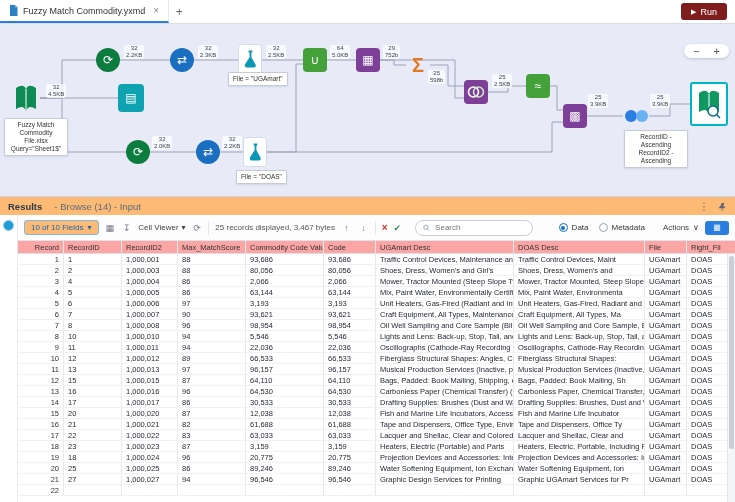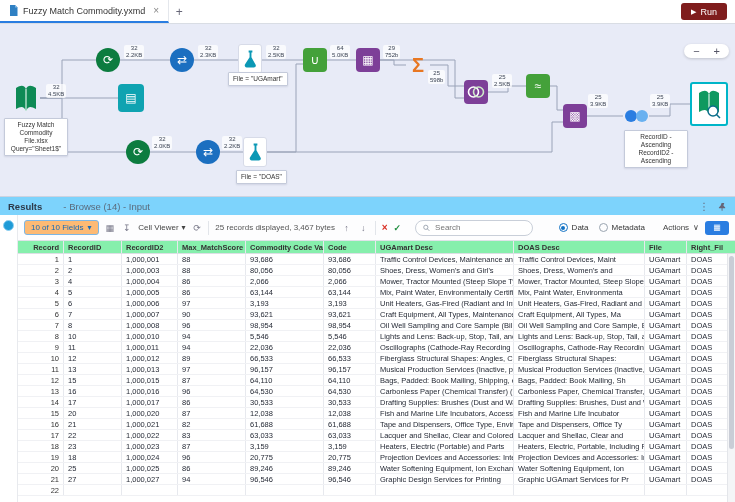--- a/index.html
+++ b/index.html
@@ -30,23 +30,23 @@
   .sigmanode{color:#e87722;font-weight:bold;font-size:20px}
   .sel-box{background:#fff;border:2px solid #00b5c8;border-radius:3px}
   .node .glyph{font-size:12px;line-height:1}
   .wlabel{position:absolute;font-size:6px;line-height:7px;color:#3c4454;text-align:center;background:rgba(255,255,255,.72);border-radius:2px;padding:0 2px}
   .wlabel span{display:block}
   .ann{position:absolute;background:#fff;border:1px solid #c4cada;border-radius:1px;box-shadow:0 1px 2px rgba(40,50,90,.12);font-size:6.5px;line-height:8px;color:#333;padding:2px 4px;white-space:pre-line;text-align:center}
   .zoomctl{position:absolute;right:6px;top:20px;background:#fff;border-radius:8px;box-shadow:0 1px 3px rgba(0,0,0,.18);display:flex;gap:14px;padding:1px 9px;font-size:11px;color:#556}
   .zoomctl span{cursor:default}
 
   
-  .results-header{height:18px;display:flex;align-items:center;padding:0 8px;font-size:9.5px;background:#7dd3fc}
+  .results-header{height:18px;display:flex;align-items:center;padding:0 8px;font-size:9.5px;background:#fdba74}
   .rh-bold{font-weight:bold;color:#2d3a4a}
-  .rh-rest{color:#5a6b7d;margin-left:21px}
+  .rh-rest{color:#5a6b7d;margin-left:12px}
   .rh-icons{margin-left:auto;display:flex;align-items:center;gap:9px;color:#667;font-size:10px}
   .results-body{display:flex;height:287px}
   .anchor-strip{width:18px;background:#fff;border-right:1px solid #e8eaee;display:flex;justify-content:center;padding-top:5px}
   .anchor-dot{width:11px;height:11px;border-radius:50%;background:#1f9bd7;border:1px solid #8fd0f2}
   .grid-col{flex:1;display:flex;flex-direction:column;min-width:0}
 
   .toolbar{height:26px;display:flex;align-items:center;gap:6px;padding:0 6px;background:#fdfdfe;border-bottom:1px solid #e0e3e9;font-size:8px;color:#555;white-space:nowrap}
   .fields-pill{display:flex;align-items:flex-end;gap:4px;border:1px solid #7db6e3;background:#fdba74;color:#1769b5;border-radius:3px;padding:2px 6px}
   .tb-icon{font-size:9px;color:#778;width:12px;text-align:center}
   .sep{width:1px;height:14px;background:#e2e5ea}
@@ -56,21 +56,21 @@
   .search{display:flex;align-items:center;gap:5px;border:1px solid #c9cfd9;border-radius:9px;height:16px;padding:0 7px;width:128px;background:#fff;margin-left:8px}
   .search input{border:none;outline:none;width:100%;font-size:8px;font-family:"Liberation Sans",sans-serif;color:#333;background:transparent}
   .radio{width:9px;height:9px;border-radius:50%;border:1px solid #9aa4b0;display:inline-block;position:relative;flex:none}
   .radio.on{border-color:#1272c4}
   .radio.on::after{content:"";position:absolute;inset:1.5px;background:#1272c4;border-radius:50%}
   .radio-group{display:flex;align-items:center;gap:4px;margin-left:20px;color:#333}
   .actions{display:flex;align-items:center;gap:4px;margin-left:12px;color:#444}
   .blue-pill{margin-left:auto;background:#2a7de1;border-radius:3px;min-width:24px;height:14px;color:#fff;display:flex;align-items:center;justify-content:center;font-size:8px}
 
   .table{flex:1;position:relative;overflow:hidden;font-size:7.5px}
-  .thead{display:flex;height:13px;background:#86efac;border-bottom:1px solid #dcdfe5;font-weight:bold;color:#333}
+  .thead{display:flex;height:13px;background:#fca5a5;border-bottom:1px solid #dcdfe5;font-weight:normal;color:#333}
   .th,.td{flex:none;padding:0 4px;border-right:1px solid #e7e9ee;white-space:nowrap;overflow:hidden}
   .th{line-height:13px}
   .tr{display:flex;height:11px;border-bottom:1px solid #f0f1f4;color:#1f2430}
   .td{line-height:11px}
   .c0{width:46px;text-align:right;color:#333}
   .c1{width:58px}.c2{width:56px}.c3{width:68px}.c4{width:78px}.c5{width:52px}
   .c6{width:138px}.c7{width:131px}.c8{width:42px}
   .c9{width:40px;border-right:none}
   .vscroll{position:absolute;top:13px;right:0;bottom:0;width:8px;background:#f4f5f7;border-left:1px solid #e4e6ea}
   .vthumb{position:absolute;left:1px;right:1px;top:2px;height:78%;background:#c9cdd6;border-radius:3px}

